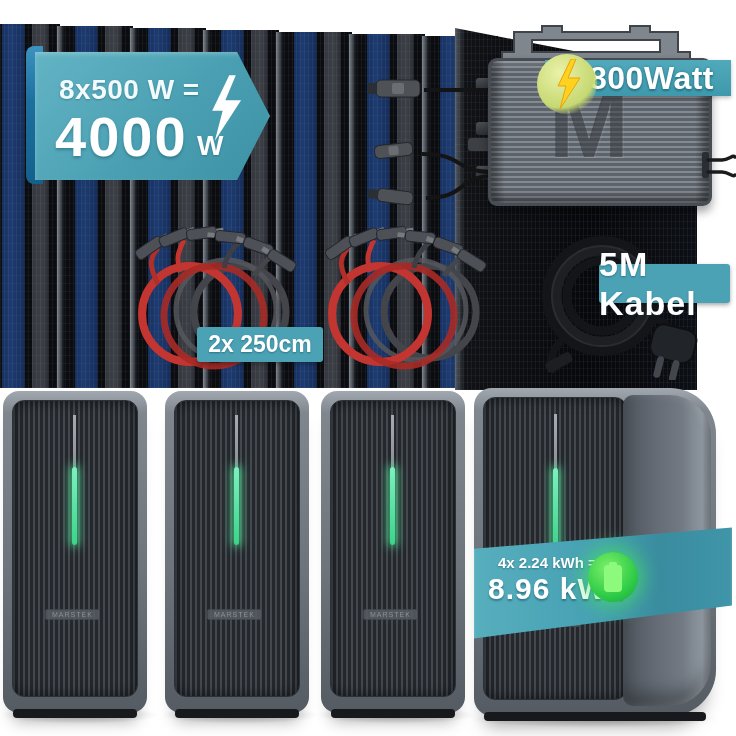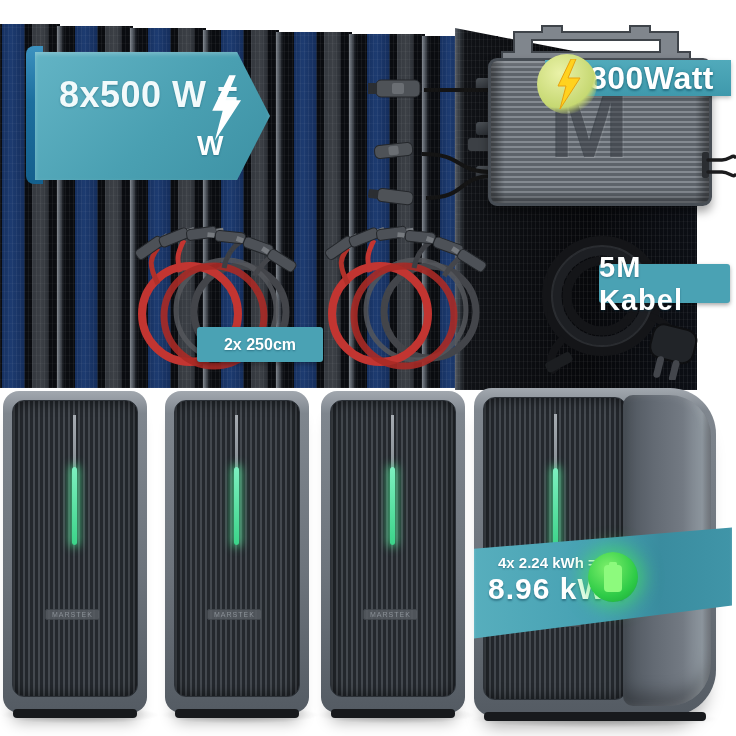--- a/index.html
+++ b/index.html
@@ -37,44 +37,44 @@
     border-radius:3px;z-index:2;}
 
   
   .badge-4000{position:absolute;left:26px;top:52px;width:244px;height:128px;z-index:5;}
   .fold{position:absolute;left:0;top:-6px;width:17px;height:138px;border-radius:8px 0 0 8px;
     background:linear-gradient(180deg,#3c92c0,#1d6f9e 40%,#14608d);}
   .band4000{position:absolute;left:9px;top:0;width:235px;height:128px;
     clip-path:polygon(0 0,86% 0,100% 50%,86% 100%,0 100%);
     background:linear-gradient(135deg,#63b4c5,#4aa0b2 55%,#3d91a4);
     box-shadow:inset 0 2px 4px rgba(255,255,255,.25);}
-  .b4000-l1{position:absolute;left:24px;top:22px;font-size:36px;font-weight:700;color:#f2fafb;
+  .b4000-l1{position:absolute;left:24px;top:22px;font-size:28px;font-weight:700;color:#f2fafb;
     text-shadow:0 1px 2px rgba(0,60,80,.35);letter-spacing:.5px;}
   .b4000-l2{position:absolute;left:20px;top:52px;font-size:56px;font-weight:800;color:#ffffff;
     text-shadow:0 2px 3px rgba(0,60,80,.35);letter-spacing:2px;}
   .b4000-unit{position:absolute;left:162px;top:78px;font-size:28px;font-weight:700;color:#ffffff;
     text-shadow:0 1px 2px rgba(0,60,80,.35);}
 
   .badge-800{position:absolute;left:545px;top:60px;width:186px;height:36px;z-index:6;
     background:linear-gradient(180deg,#51aabb,#3f99ac);display:flex;align-items:center;
     padding-left:44px;box-sizing:border-box;box-shadow:0 2px 4px rgba(0,0,0,.25);}
   .badge-800 .txt{font-size:32px;font-weight:800;color:#fff;letter-spacing:.5px;
     text-shadow:0 0 3px #2b7c8f,0 2px 2px rgba(0,50,70,.4);}
   .bolt-circle{position:absolute;left:537px;top:54px;width:60px;height:60px;z-index:7;border-radius:50%;
     background:radial-gradient(circle at 38% 32%, #eaf2a8, #c6d872 62%, rgba(198,216,114,0) 78%);}
 
   .badge-250{position:absolute;left:197px;top:327px;width:126px;height:35px;z-index:5;
     background:#4aa2b4;border-radius:3px;display:flex;align-items:center;justify-content:center;
     box-shadow:0 2px 4px rgba(0,0,0,.35);}
-  .badge-250 .txt{font-size:16px;font-weight:800;color:#fff;text-shadow:0 1px 2px rgba(0,50,70,.4);}
+  .badge-250 .txt{font-size:23px;font-weight:800;color:#fff;text-shadow:0 1px 2px rgba(0,50,70,.4);}
 
   .badge-5m{position:absolute;left:599px;top:264px;width:131px;height:39px;z-index:5;
     background:#4aa2b4;border-radius:3px;display:flex;align-items:center;justify-content:center;
     box-shadow:0 2px 4px rgba(0,0,0,.35);}
-  .badge-5m .txt{font-size:29px;font-weight:800;color:#fff;letter-spacing:1px;text-shadow:0 1px 2px rgba(0,50,70,.4);}
+  .badge-5m .txt{font-size:34px;font-weight:800;color:#fff;letter-spacing:1px;text-shadow:0 1px 2px rgba(0,50,70,.4);}
 
   
   .battery{position:absolute;top:391px;width:144px;height:322px;z-index:4;border-radius:16px;
     background:linear-gradient(180deg,#a2a8af 0,#7f868e 7%,#6d747c 55%,#545b63 100%);
     box-shadow:0 18px 16px -10px rgba(0,0,0,.32);}
   .bat-face{position:absolute;left:9px;right:9px;top:9px;bottom:16px;border-radius:12px;
     border:1px solid #2c3137;
     background:repeating-linear-gradient(90deg,#44494f 0 2px,#24282d 2px 5px);
     box-shadow:inset 0 0 14px rgba(0,0,0,.55);}
   .bat-groove{position:absolute;width:3px;background:linear-gradient(180deg,#a6acb2,#888e95);}
@@ -175,20 +175,21 @@
   <div class="bolt-circle">
     <svg class="abs" style="left:14px;top:5px;" width="32" height="50" viewBox="0 0 64 100">
       <polygon points="40,0 14,54 30,54 18,100 58,38 34,38 50,0" fill="#ffd21f" stroke="#e8a10e" stroke-width="2"></polygon>
     </svg>
   </div>
 
   <div class="badge-4000">
     <div class="fold"></div>
     <div class="band4000">
       <span class="b4000-l1">8x500 W =</span>
+      <span class="b4000-l2">4000</span>
       <span class="b4000-unit">W</span>
       <svg class="abs" style="left:168px;top:20px;" width="42" height="72" viewBox="0 0 64 100">
         <polygon points="40,0 14,54 30,54 18,100 58,38 34,38 50,0" fill="#ffffff"></polygon>
       </svg>
     </div>
   </div>
 
   <svg class="abs" style="left:128px;top:224px;z-index:3;" width="186" height="148" viewBox="0 0 186 148">
     <circle cx="112" cy="88" r="46" fill="none" stroke="#43454a" stroke-width="7"></circle>
     <circle cx="98" cy="86" r="50" fill="none" stroke="#55575c" stroke-width="5" opacity=".85"></circle>

